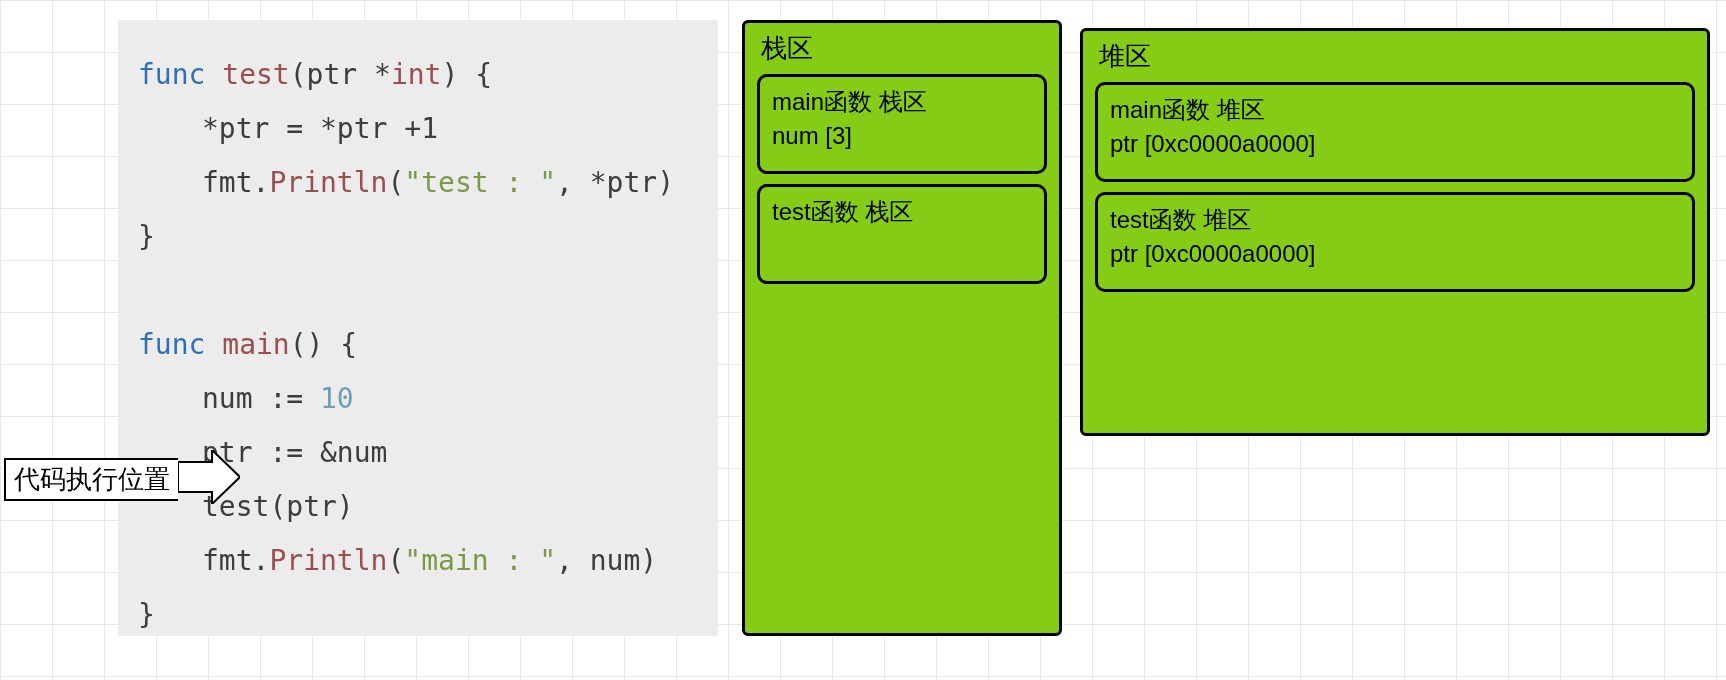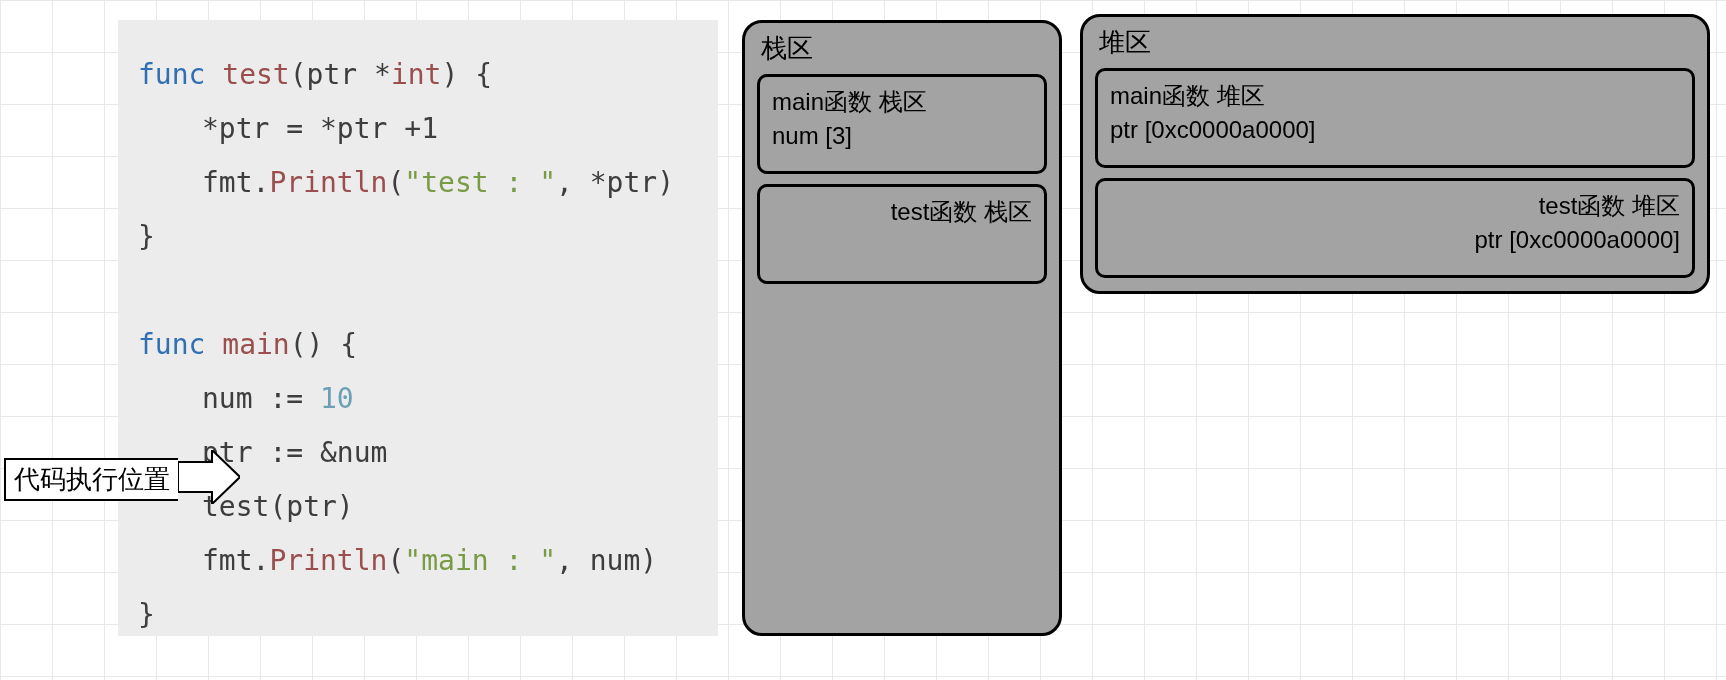--- a/index.html
+++ b/index.html
@@ -64,41 +64,41 @@
     border-right: none;
     padding: 2px 8px;
     font-size: 26px;
     background: #fff;
   }
 
   
   .mem-box {
     position: absolute;
     border: 3px solid #000;
-    border-radius: 20px;
-    background: #a3a3a3;
+    border-radius: 6px;
+    background: #84cc16;
     padding: 8px 12px 12px 12px;
   }
   .mem-title {
     font-size: 26px;
     margin: 0 0 8px 4px;
   }
   .sub-box {
     border: 3px solid #000;
     border-radius: 10px;
     margin-bottom: 10px;
     padding: 8px 12px;
     font-size: 24px;
     line-height: 34px;
     min-height: 100px;
   }
-  .sub-box:last-child { margin-bottom: 0; text-align: right; }
+  .sub-box:last-child { margin-bottom: 0; }
 
   #stack-box { left: 742px; top: 20px; width: 320px; height: 616px; }
-  #heap-box  { left: 1080px; top: 14px; width: 630px; height: 280px; }
+  #heap-box  { left: 1080px; top: 28px; width: 630px; height: 408px; }
   #code-box  { left: 1080px; top: 360px; width: 630px; height: 276px; }
 
   .watermark {
     position:absolute;
     right:6px;
     bottom:4px;
     font-size:14px;
     color:#ccc;
     opacity:.5;
     z-index:3;

